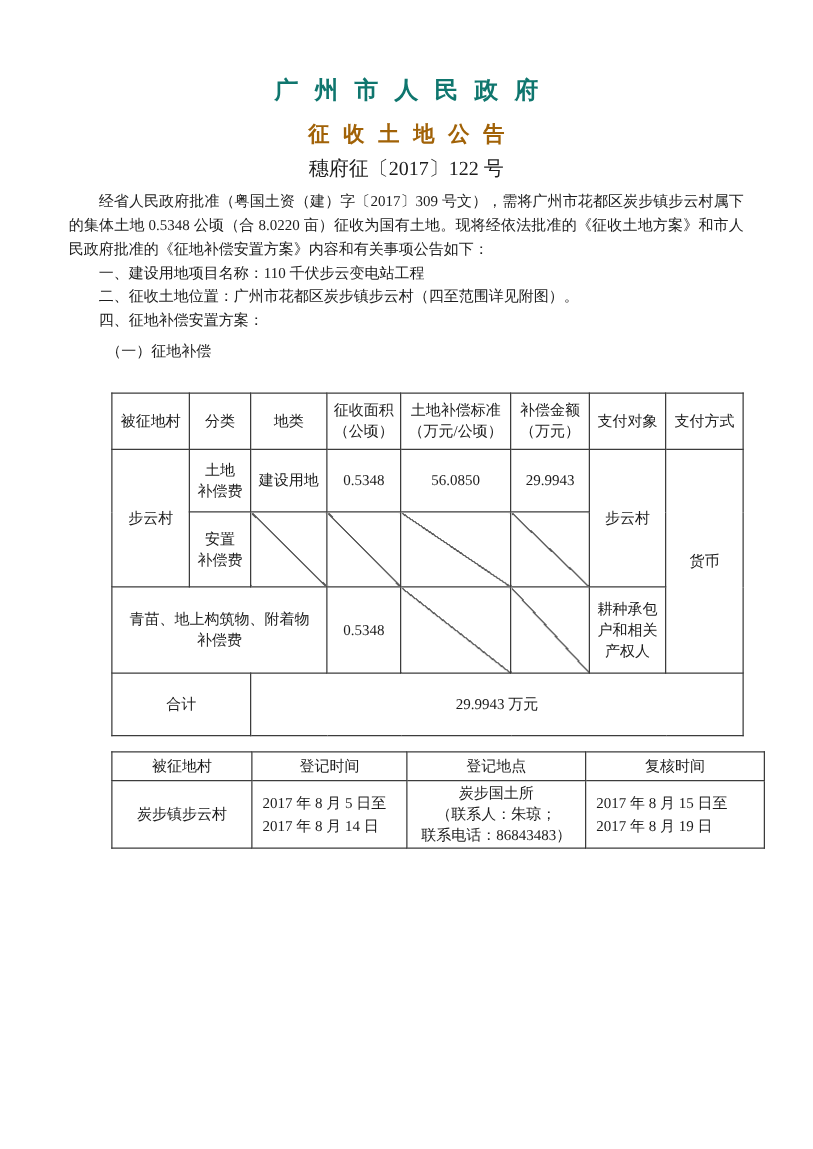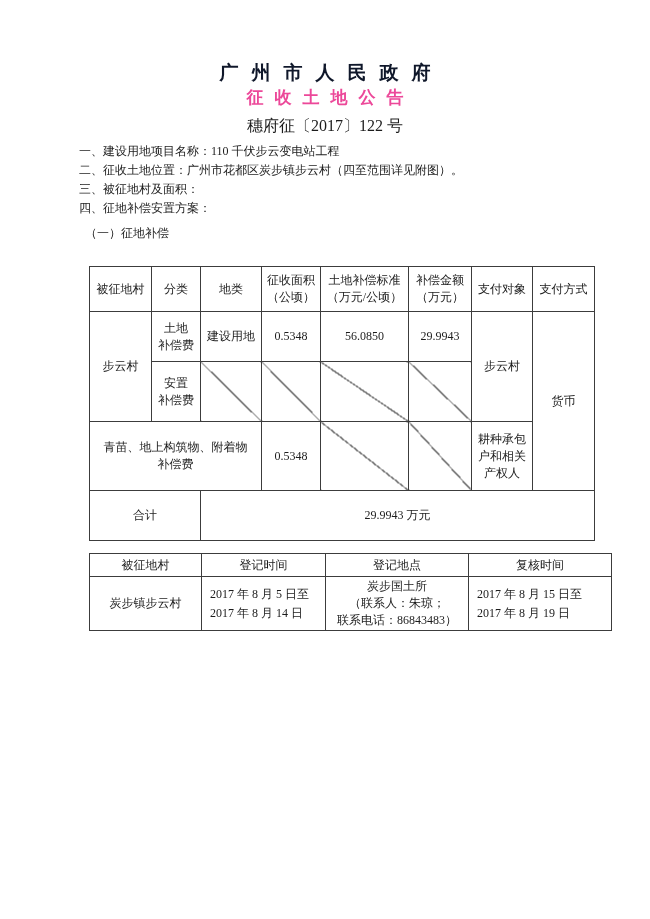--- a/index.html
+++ b/index.html
@@ -5,25 +5,25 @@
   html,body{margin:0;padding:0;}
   body{
     width:650px;height:919px;background:#ffffff;overflow:hidden;
     font-family:"Liberation Serif","DejaVu Serif",serif;
     color:#1c1c1c;
     -webkit-font-smoothing:antialiased;
   }
   .doc{padding-top:60px;}
   .title1{
     text-align:center;font-size:19px;font-weight:bold;
-    letter-spacing:13px;text-indent:13px;line-height:26px;color:#0f172a;
+    letter-spacing:13px;text-indent:13px;line-height:26px;color:#0f766e;
   }
   .title2{
     text-align:center;font-size:17px;font-weight:bold;
-    letter-spacing:11px;text-indent:11px;line-height:23px;color:#ec4899;
+    letter-spacing:11px;text-indent:11px;line-height:23px;margin-top:10px;color:#a16207;
   }
   .docnum{text-align:center;font-size:16px;margin-top:9px;line-height:16px;}
   .content{margin:8px 55px 0 55px;font-size:12px;line-height:19px;text-align:justify;}
   .content p{margin:0;}
   .ind2{text-indent:2em;}
   .ind25{text-indent:2.5em;}
   .ind1{text-indent:1em;}
   .ind0{text-indent:0;}
   .sub{margin-top:6px !important;}
   .p-after-table{margin-top:54px !important;}
@@ -51,23 +51,23 @@
 </head>
 <body>
 
 <div class="doc">
 
   <div class="title1">广州市人民政府</div>
   <div class="title2">征收土地公告</div>
   <div class="docnum">穗府征〔2017〕122 号</div>
 
   <div class="content">
+    <p class="ind2">经省人民政府批准（粤国土资（建）字〔2017〕309 号文），需将广州市花都区炭步镇步云村属下的集体土地 0.5348 公顷（合 8.0220 亩）征收为国有土地。现将经依法批准的《征收土地方案》和市人民政府批准的《征地补偿安置方案》内容和有关事项公告如下：</p>
     <p class="ind2">一、建设用地项目名称：110 千伏步云变电站工程</p>
     <p class="ind2">二、征收土地位置：广州市花都区炭步镇步云村（四至范围详见附图）。</p>
-    <p class="ind2">三、被征地村及面积：</p>
     <p class="ind2">四、征地补偿安置方案：</p>
     <p class="ind25 sub">（一）征地补偿</p>
 
     <table class="t1">
       <colgroup>
         <col style="width:62px">
           <col style="width:49px">
           <col style="width:61px">
           <col style="width:59px">
         <col style="width:88px">

